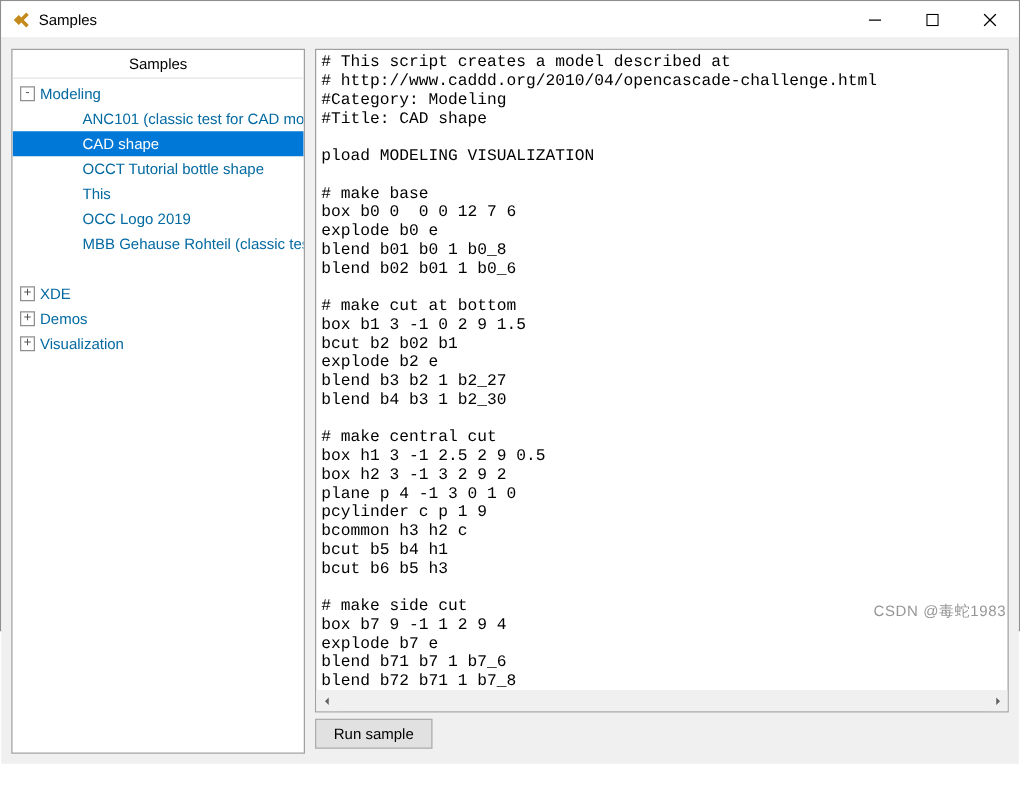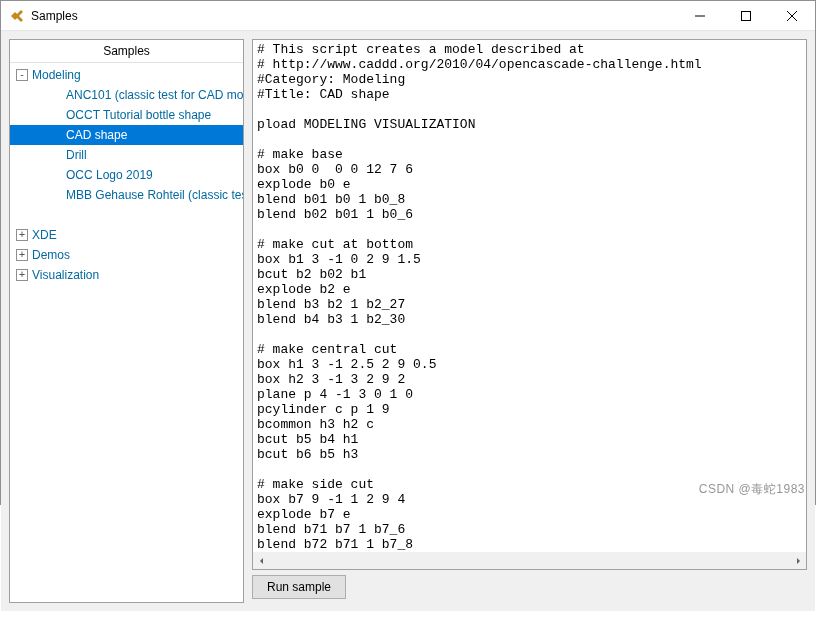--- a/index.html
+++ b/index.html
@@ -81,31 +81,31 @@
         <div class="tree-header">Samples</div>
         <div class="tree" id="tree">
             <div class="tree-row level0">
               <span class="expander">-</span>
               <span class="tree-label">Modeling</span>
             </div>
             <div class="tree-row level1">
               <span class="expander-none"></span>
               <span class="tree-label">ANC101 (classic test for CAD modeling)</span>
             </div>
-            <div class="tree-row level1">
-              <span class="expander-none"></span>
-              <span class="tree-label">OCCT Tutorial bottle shape</span>
-            </div>
             <div class="tree-row level1 selected">
               <span class="expander-none"></span>
               <span class="tree-label">CAD shape</span>
             </div>
             <div class="tree-row level1">
               <span class="expander-none"></span>
-              <span class="tree-label">Drill</span>
+              <span class="tree-label">OCCT Tutorial bottle shape</span>
+            </div>
+            <div class="tree-row level1">
+              <span class="expander-none"></span>
+              <span class="tree-label">This</span>
             </div>
             <div class="tree-row level1">
               <span class="expander-none"></span>
               <span class="tree-label">OCC Logo 2019</span>
             </div>
             <div class="tree-row level1">
               <span class="expander-none"></span>
               <span class="tree-label">MBB Gehause Rohteil (classic test for CAD modeling)</span>
             </div>
             <div class="tree-row level1">

